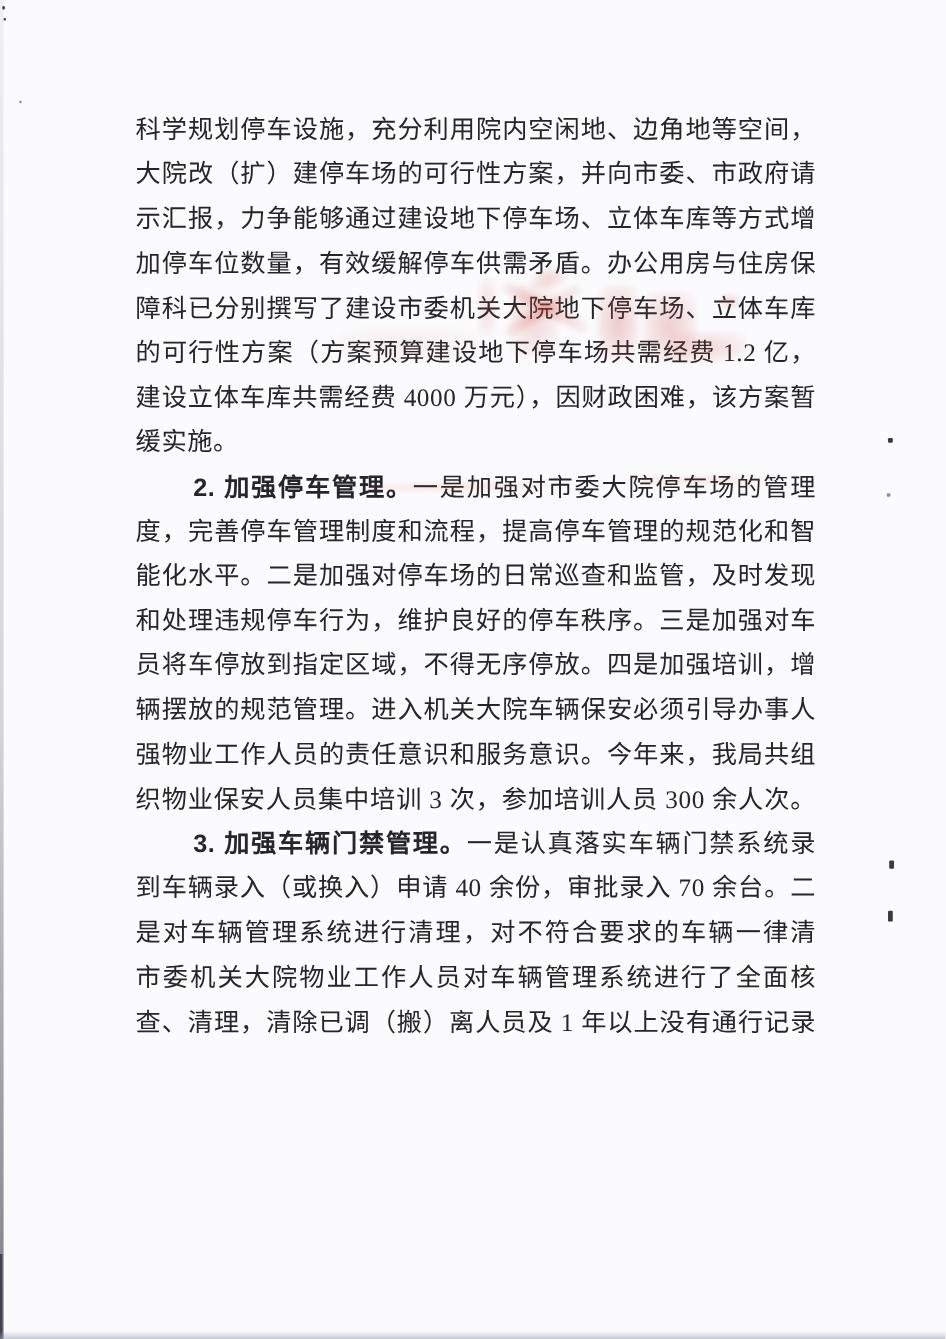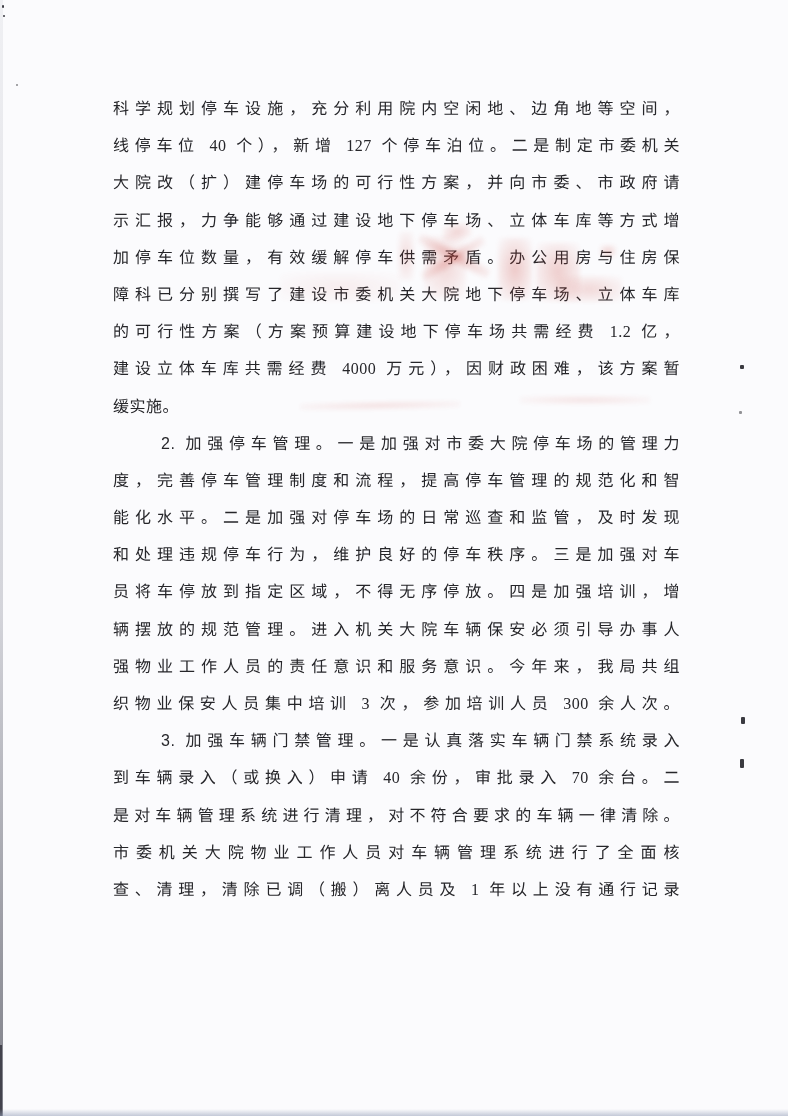--- a/index.html
+++ b/index.html
@@ -5,33 +5,33 @@
   html,body{margin:0;padding:0;}
   body{
     width:788px;height:1116px;overflow:hidden;position:relative;
     background:#fbfbfd;
     font-family:"Liberation Serif","DejaVu Serif",serif;
   }
   .page{position:absolute;inset:0;}
   .textblock{
     position:absolute;left:113px;top:90px;width:567px;
     color:#26262a;
-    font-size:16px;
+    font-size:21px;
     letter-spacing:0.5px;
   }
   .line{
     height:37.2px;line-height:37.2px;overflow:hidden;
     text-align:justify;text-align-last:justify;
     white-space:normal;
   }
   .line.last{text-align-last:left;}
   .line.indent{padding-left:48px;}
   .heading-bold{
     font-family:"Liberation Sans","DejaVu Sans",sans-serif;
-    font-weight:400;
+    font-weight:700;
   }
   
   .speck{position:absolute;background:#3a3a40;border-radius:1px;}
   .smudge{position:absolute;pointer-events:none;
     background:radial-gradient(ellipse at center, rgba(201,70,61,0.55), rgba(201,70,61,0.18) 65%, rgba(201,70,61,0) 100%);
     filter:blur(2px);
   }
   .edge-strip-left{
     position:absolute;left:0;top:0;width:3px;height:100%;
     background:linear-gradient(to bottom, rgba(140,145,160,0.10), rgba(120,122,138,0.30) 55%, rgba(75,76,88,0.72));
@@ -43,21 +43,20 @@
   }
 </style>
 </head>
 <body>
 
 <div class="page">
 
   <div class="textblock">
 
     <div class="line">科学规划停车设施，充分利用院内空闲地、边角地等空间，</div>
-    <div class="line">线停车位 40 个），新增 127 个停车泊位。二是制定市委机关</div>
     <div class="line">大院改（扩）建停车场的可行性方案，并向市委、市政府请</div>
     <div class="line">示汇报，力争能够通过建设地下停车场、立体车库等方式增</div>
     <div class="line">加停车位数量，有效缓解停车供需矛盾。办公用房与住房保</div>
     <div class="line">障科已分别撰写了建设市委机关大院地下停车场、立体车库</div>
     <div class="line">的可行性方案（方案预算建设地下停车场共需经费 1.2 亿，</div>
     <div class="line">建设立体车库共需经费 4000 万元），因财政困难，该方案暂</div>
     <div class="line last">缓实施。</div>
 
     <div class="line indent"><span class="heading-bold">2. 加强停车管理。</span><span>一是加强对市委大院停车场的管理力</span></div>
     <div class="line">度，完善停车管理制度和流程，提高停车管理的规范化和智</div>

